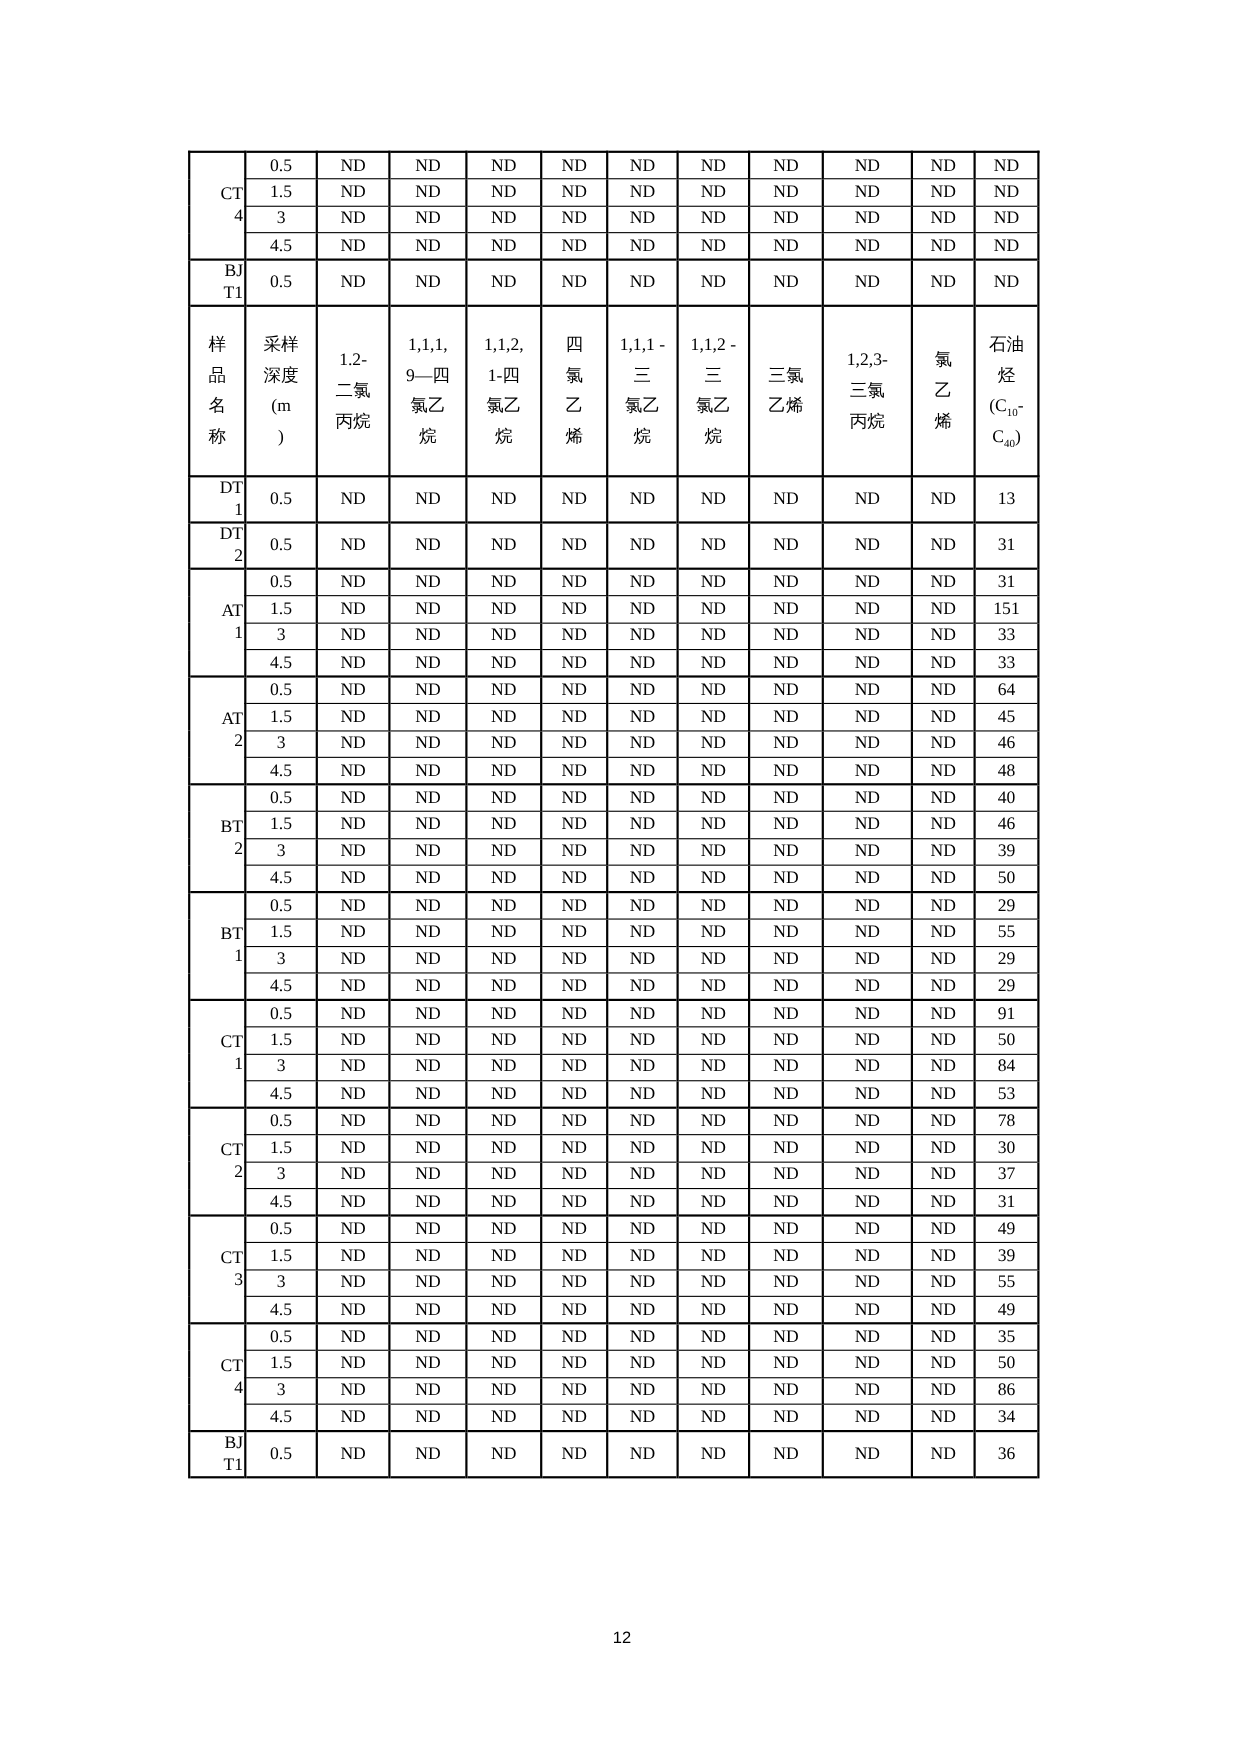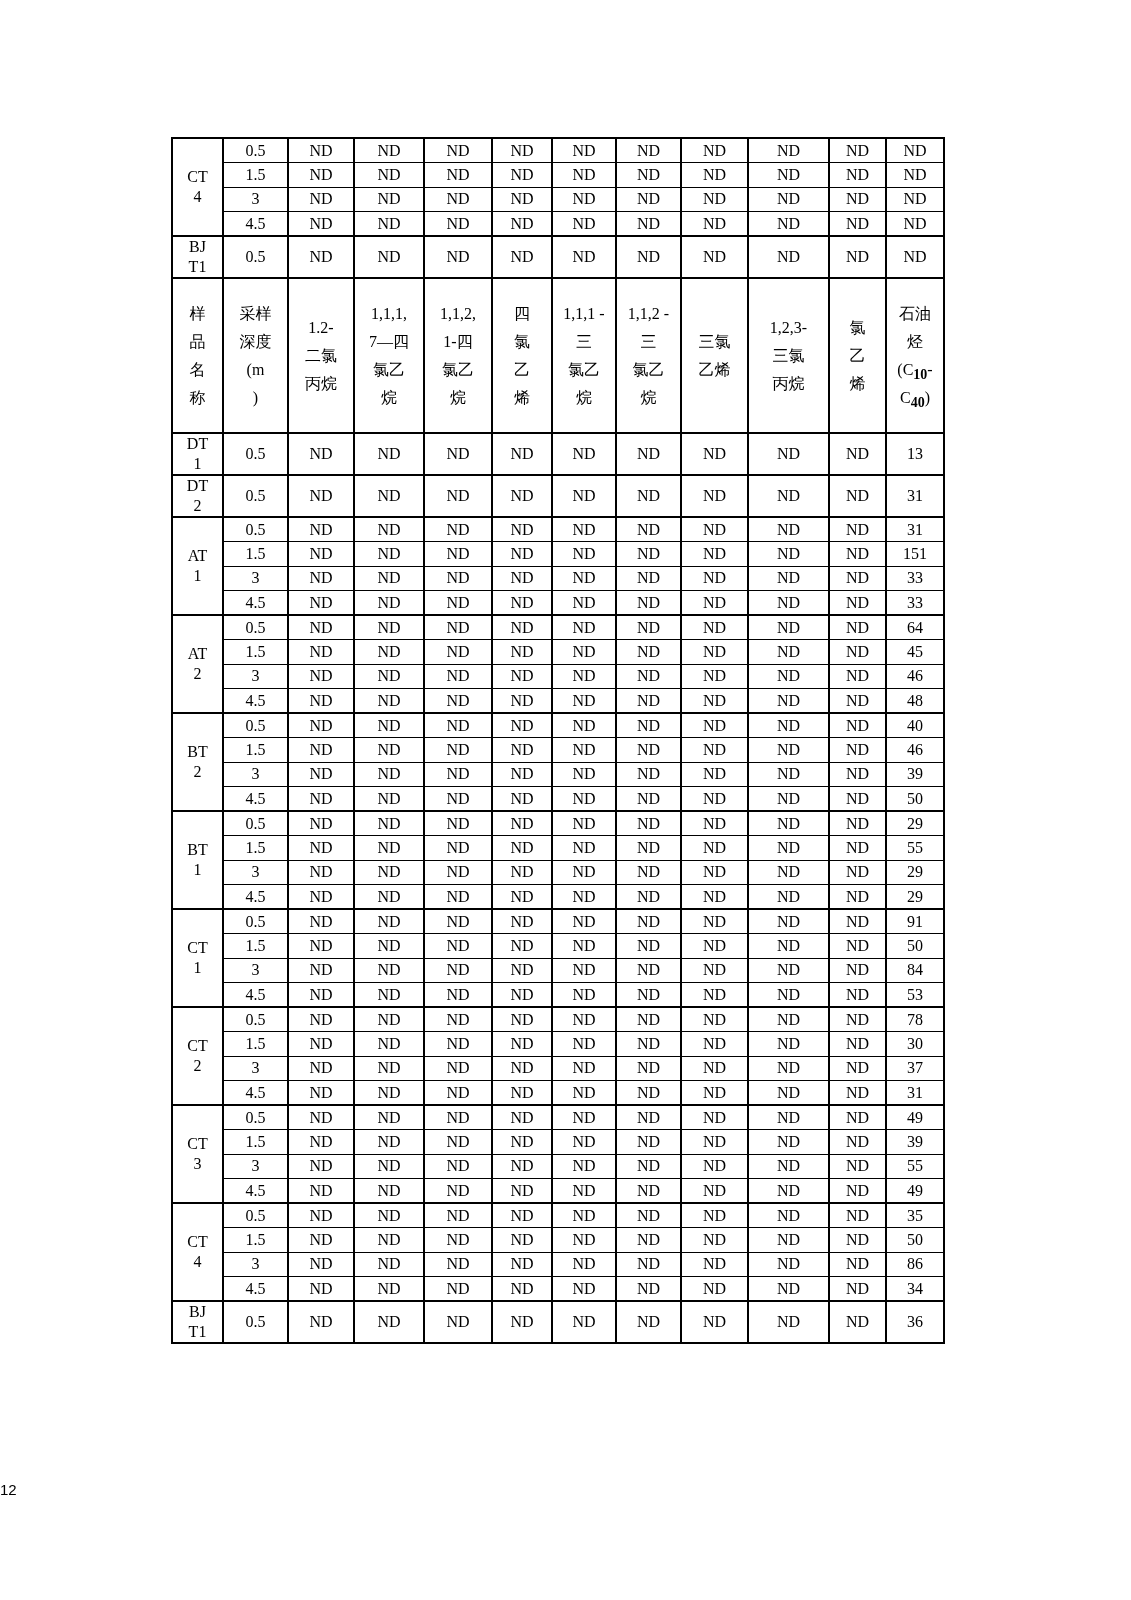--- a/index.html
+++ b/index.html
@@ -25,25 +25,25 @@
     font-size: 16px;
     padding: 0 1px;
     overflow: visible;
   }
   tr.data-row { height: 24.5px; }
   tr.tall { height: 34px; }
   tr.group-start > td { border-top-width: 2px; }
   tr.header-row { height: 155px; }
   tr.header-row > td { border-top-width: 2px; border-bottom-width: 2px; }
   .hline { line-height: 28px; white-space: nowrap; }
-  .lline { line-height: 1.25; }
-  sub { font-size: 14px; line-height: 0; font-weight: bold; }
+  .lline { line-height: 1.25; text-align: right; }
+  sub { font-size: 10px; line-height: 0; }
   .page-number {
     position: absolute; top: 1481px; left: 0; width: 100%;
-    text-align: left;
+    text-align: center;
     font-family: "Liberation Sans", "DejaVu Sans", sans-serif;
     font-size: 15px; color: #000;
   }
 </style>
 </head>
 <body>
 
 <div class="page">
   <table class="data-table">
     <colgroup id="table-colgroup">
@@ -149,21 +149,21 @@
             <div class="hline">(m</div>
             <div class="hline">)</div>
           </td>
           <td>
             <div class="hline">1.2-</div>
             <div class="hline">二氯</div>
             <div class="hline">丙烷</div>
           </td>
           <td>
             <div class="hline">1,1,1,</div>
-            <div class="hline">7—四</div>
+            <div class="hline">9—四</div>
             <div class="hline">氯乙</div>
             <div class="hline">烷</div>
           </td>
           <td>
             <div class="hline">1,1,2,</div>
             <div class="hline">1-四</div>
             <div class="hline">氯乙</div>
             <div class="hline">烷</div>
           </td>
           <td>

